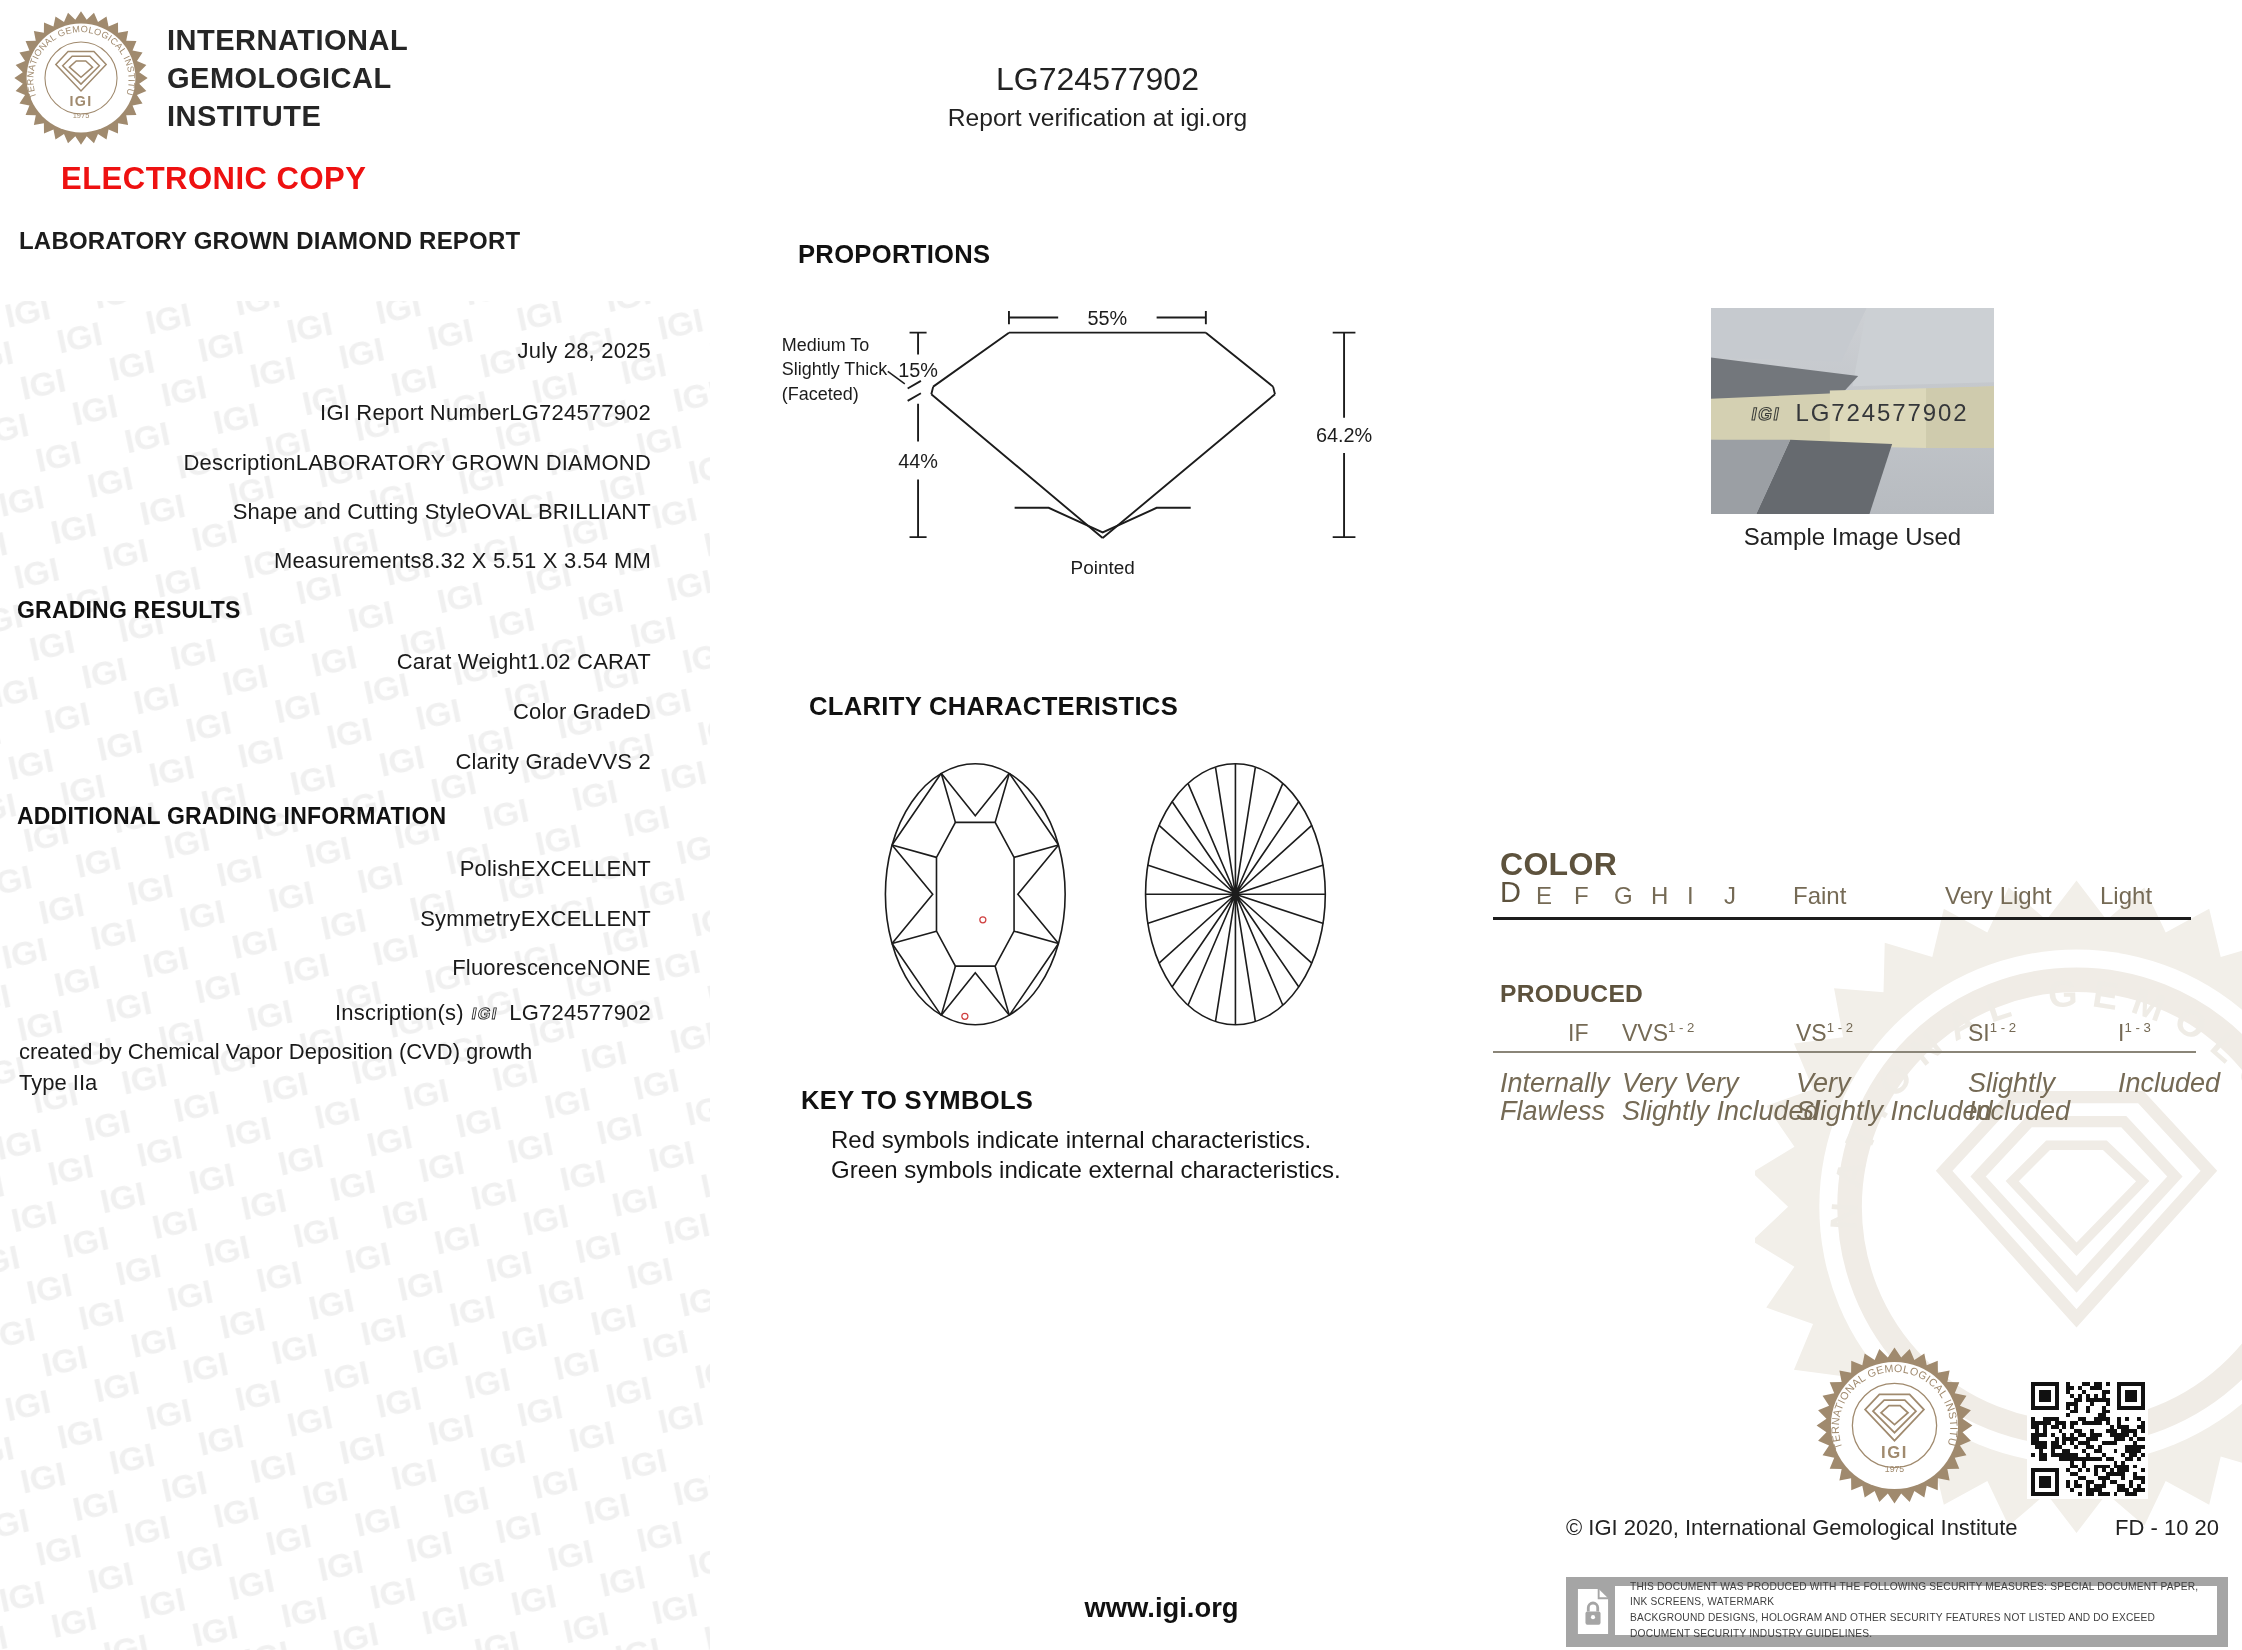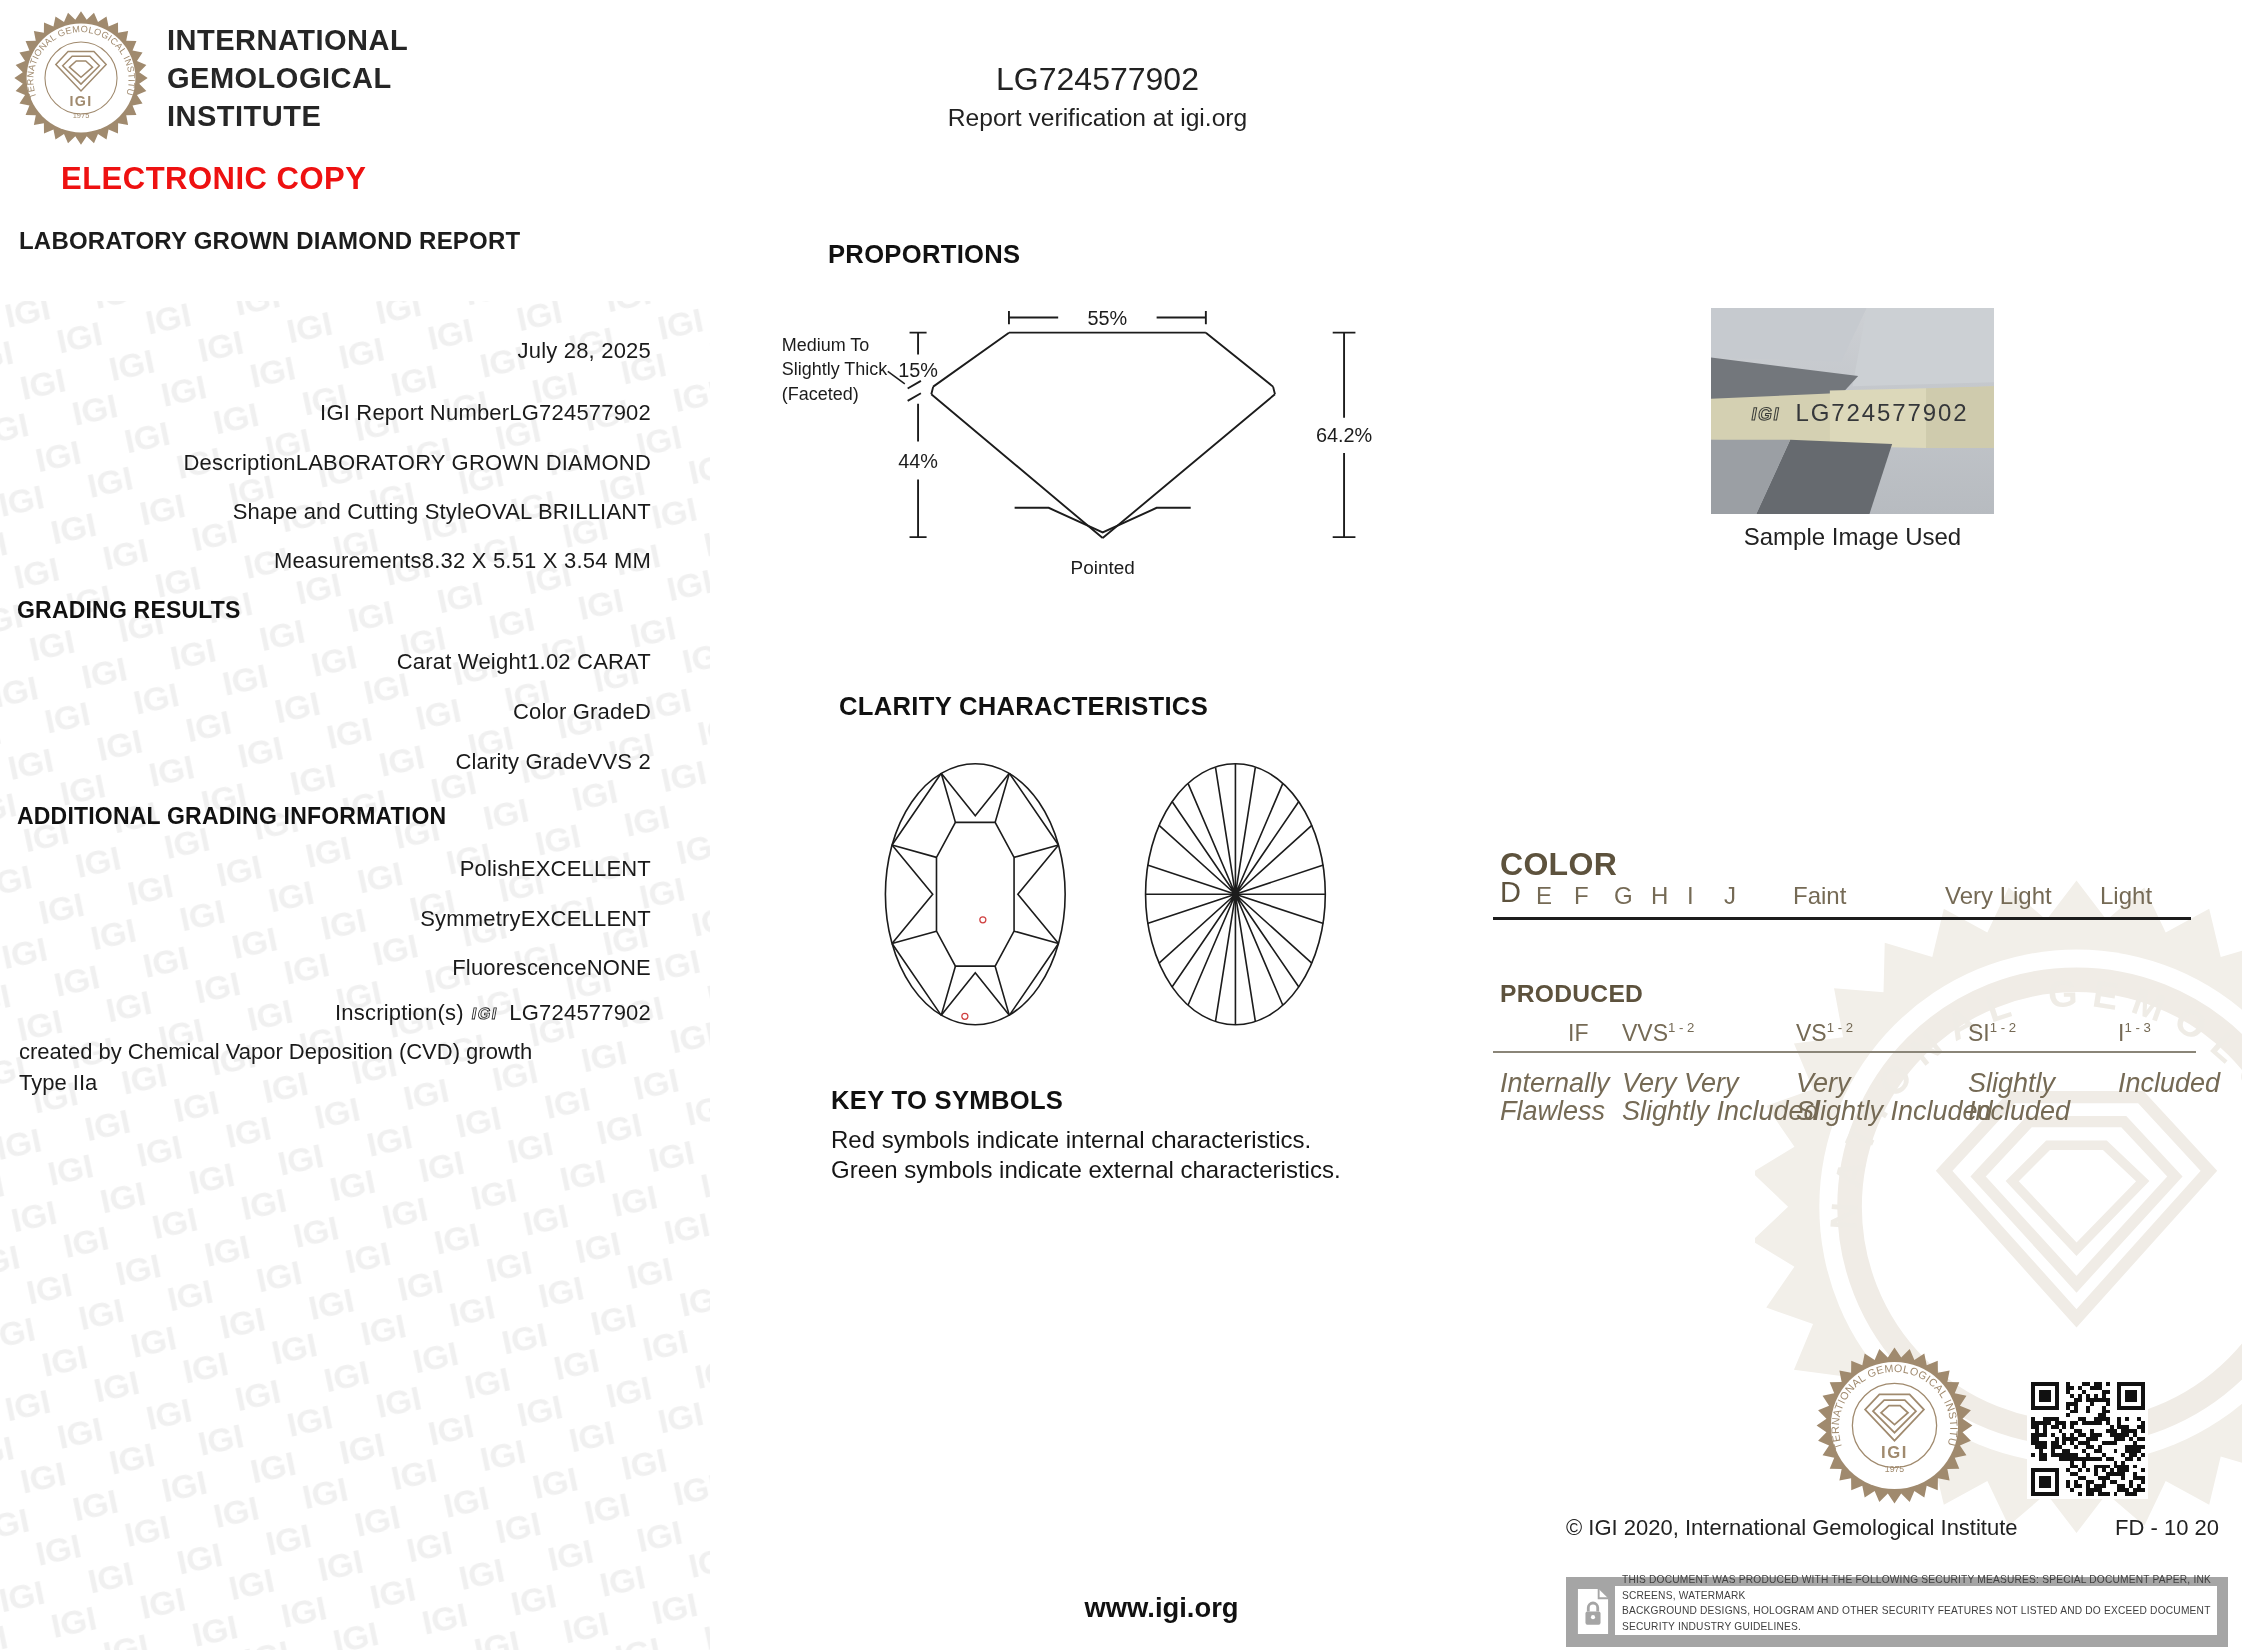--- a/index.html
+++ b/index.html
@@ -2,21 +2,21 @@
 <html style="font-size:15px"><head>
 <meta charset="utf-8">
 <style>
   html,body{margin:0;padding:0}
   body{width:2243px;height:1650px;position:relative;overflow:hidden;background:#fff;
        font-family:"Liberation Sans","DejaVu Sans",sans-serif;color:#1c1c1c;}
   .abs{position:absolute;}
   .row{position:absolute;left:19px;width:632px;display:flex;justify-content:flex-end;
        font-size:22px;letter-spacing:0.2px;color:#1a1a1a;white-space:nowrap;}
   .sechdr{position:absolute;left:17px;font-size:23px;font-weight:bold;letter-spacing:0.2px;color:#111;}
-  .ctitle{position:absolute;font-size:25.6px;font-weight:bold;letter-spacing:0.3px;color:#111;margin-left:30px;}
+  .ctitle{position:absolute;font-size:25.6px;font-weight:bold;letter-spacing:0.3px;color:#111;}
   .scale-letter{position:absolute;font-size:24px;color:#756a55;}
   .ccode{font-size:23px;color:#756a55;}
   .ccode sup{font-size:13.2px;}
   .cdesc{position:absolute;font-size:27px;line-height:28px;color:#756a55;font-style:italic;}
   svg text{font-family:"Liberation Sans","DejaVu Sans",sans-serif;}
 </style>
 </head>
 <body>
 
 <svg class="abs" style="left:0;top:301px;width:710px;height:1350px" viewBox="0 0 750 1426">
@@ -588,20 +588,20 @@
 <div class="abs" style="left:2044px;top:1515px;width:175px;text-align:right;font-size:22px;color:#222">FD - 10 20</div>
 
 <div class="abs" style="left:1566px;top:1577px;width:662px;height:70px;background:#a5a5a5">
   <svg class="abs" style="left:9.5px;top:10.4px" width="34" height="49" viewBox="0 0 36 52">
     <path d="M2,2 H24 L34,12 V50 H2 Z" fill="#fff"></path>
     <path d="M24,2 V12 H34" fill="none" stroke="#a5a5a5" stroke-width="2"></path>
     <path d="M13,26 v-4 a5,5 0 0 1 10,0 v4" fill="none" stroke="#a5a5a5" stroke-width="3"></path>
     <rect x="10" y="26" width="16" height="14" rx="2" fill="#a5a5a5"></rect>
     <circle cx="18" cy="32" r="2.2" fill="#fff"></circle>
   </svg>
-  <div class="abs" style="left:49px;top:8.5px;width:602px;height:49px;background:#fff;display:flex;flex-direction:column;justify-content:flex-end;padding-left:7px;box-sizing:border-box">
+  <div class="abs" style="left:49px;top:8.5px;width:602px;height:49px;background:#fff;display:flex;flex-direction:column;justify-content:center;padding-left:15px;box-sizing:border-box">
     <div style="font-size:10.2px;line-height:15.6px;color:#3f3f3f;letter-spacing:0.2px">THIS DOCUMENT WAS PRODUCED WITH THE FOLLOWING SECURITY MEASURES:  SPECIAL DOCUMENT PAPER, INK SCREENS, WATERMARK</div>
     <div style="font-size:10.2px;line-height:15.6px;color:#3f3f3f;letter-spacing:0.2px">BACKGROUND DESIGNS, HOLOGRAM AND OTHER SECURITY FEATURES NOT LISTED AND DO EXCEED DOCUMENT SECURITY INDUSTRY GUIDELINES.</div>
   </div>
 </div>
 
 <div class="abs" style="left:1067px;top:1592px;width:189px;text-align:center;font-size:27.4px;font-weight:bold;color:#111">www.igi.org</div>
 
 
 </body></html>

